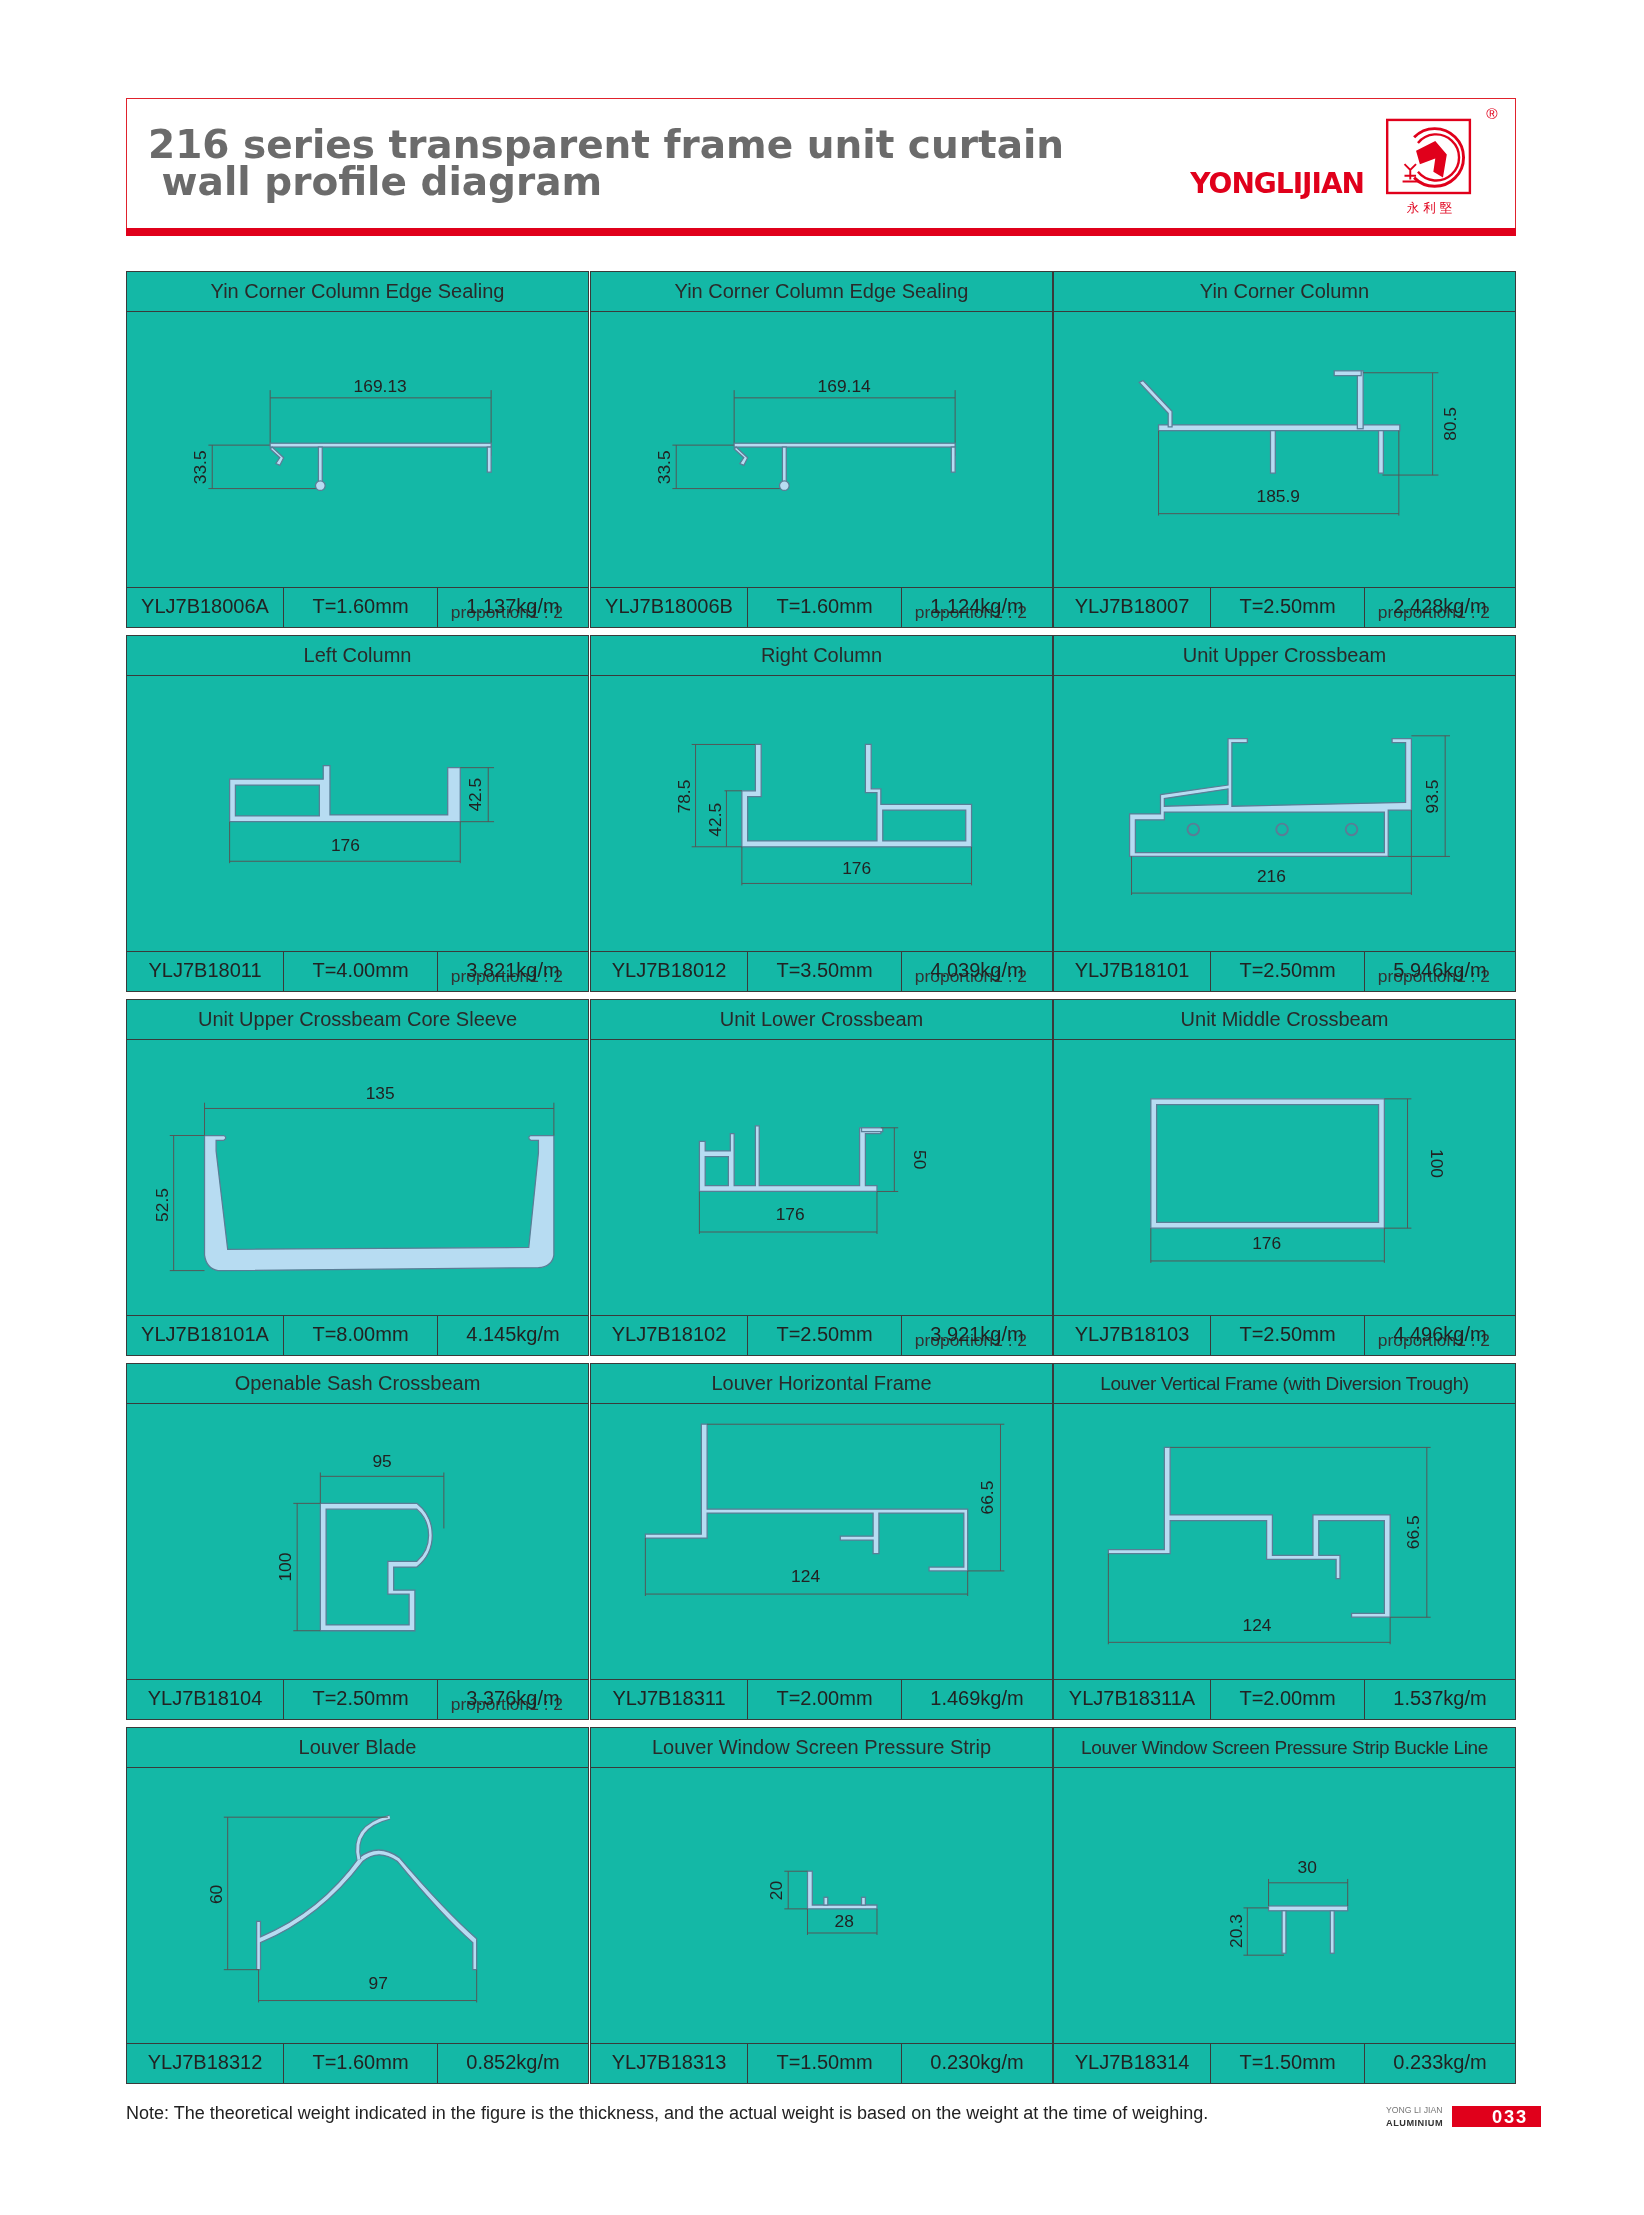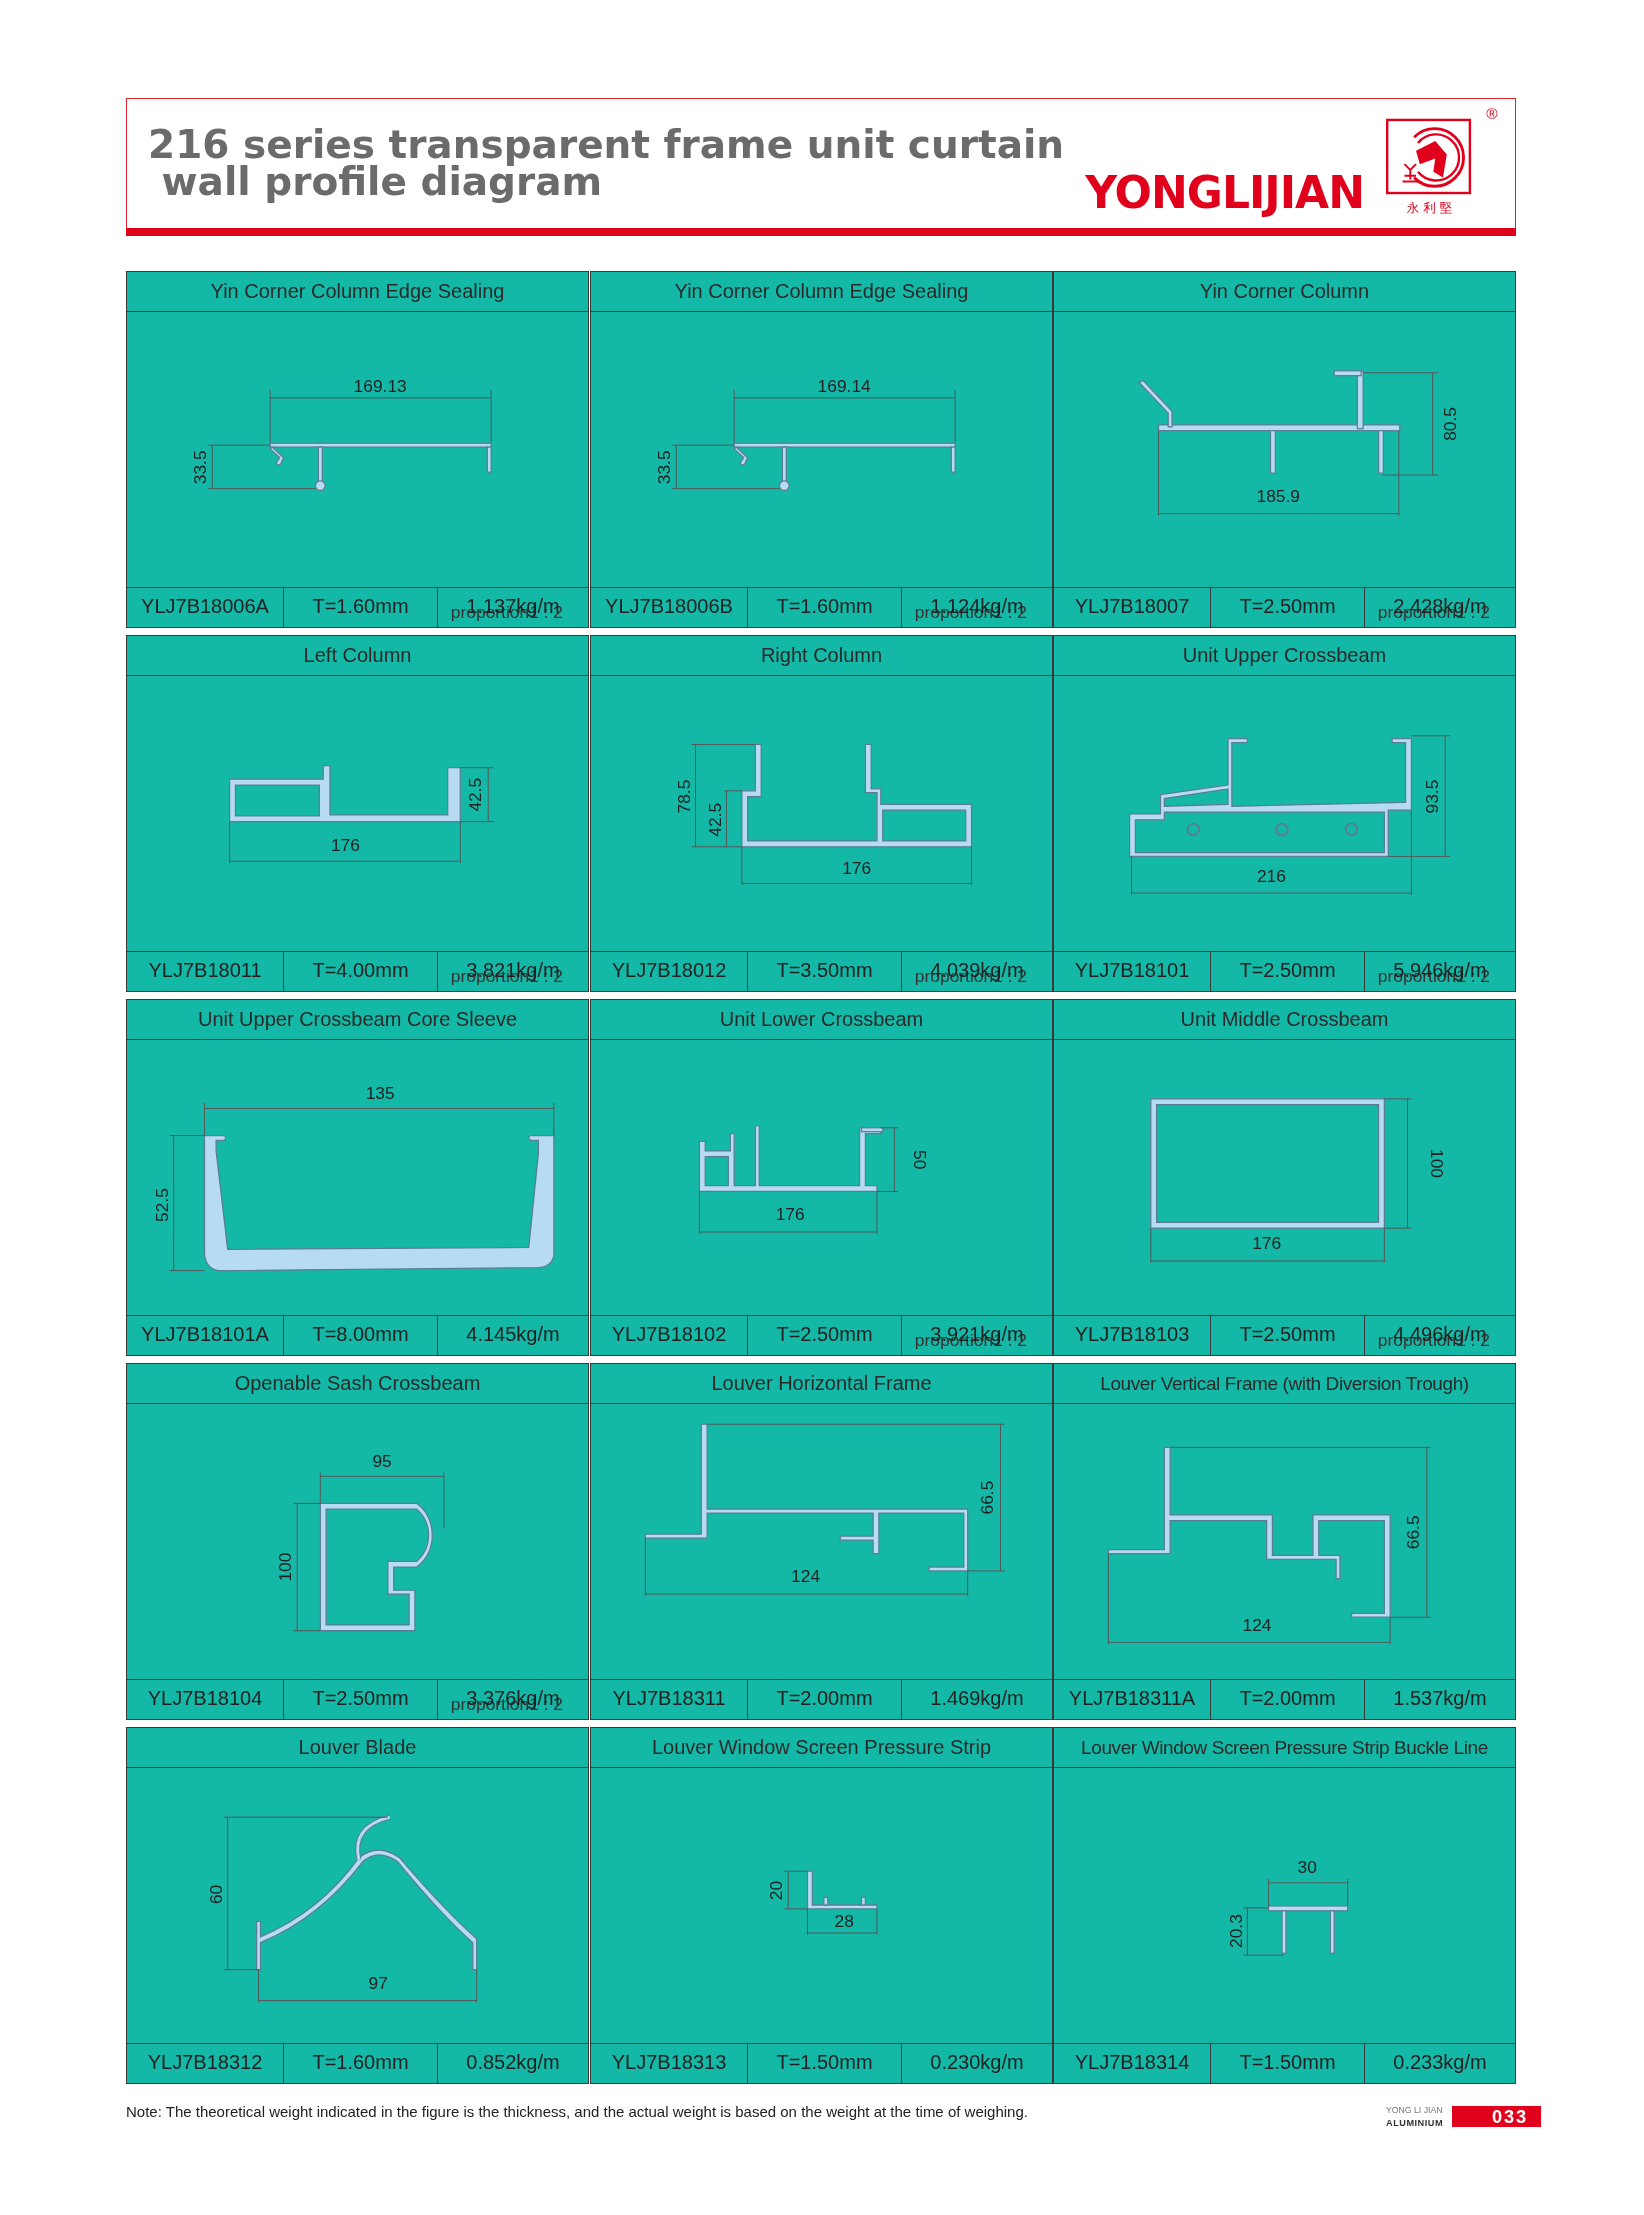--- a/index.html
+++ b/index.html
@@ -1,37 +1,37 @@
 <!DOCTYPE html>
 <html><head>
 <meta charset="utf-8">
 <style>
   html, body { margin:0; padding:0; background:#fff; }
   body { width:1644px; height:2216px; position:relative; overflow:hidden; font-family:"Liberation Sans", sans-serif; color:#222; }
   .header-box { position:absolute; left:126px; top:98px; width:1390px; height:130px; border:1.9px solid #e0222c; border-bottom:none; box-sizing:border-box; background:#fff; }
   .header-bar { position:absolute; left:126px; top:228px; width:1390px; height:7.7px; background:#e0001b; }
   .title { position:absolute; left:21px; top:27px; font-family:"DejaVu Sans", sans-serif; font-weight:bold; font-size:39px; line-height:37px; color:#6b6b6b; }
   .title span { display:block; }
-  .brand { position:absolute; right:151px; top:68px; font-family:"DejaVu Sans", sans-serif; font-weight:bold; font-size:44px; color:#e0001b; letter-spacing:-1px; }
+  .brand { position:absolute; right:151px; top:68px; font-family:"DejaVu Sans", sans-serif; font-weight:bold; font-size:28px; color:#e0001b; letter-spacing:-1px; }
   .logo { position:absolute; right:41px; top:19.3px; width:89px; height:100px; }
   .reg { position:absolute; right:17.4px; top:5.8px; font-size:15.4px; color:#e0001b; }
 
   .panel { position:absolute; width:463px; height:357px; border:1.9px solid #3a3a3a; box-sizing:border-box; background:#14b8a6; }
   .panel-title { position:absolute; left:0; right:0; top:0; height:39px; border-bottom:1.9px solid #3a3a3a; text-align:center; font-size:20px; line-height:39px; color:#2a2a2a; white-space:nowrap; overflow:hidden; }
   .panel-title.tight { font-size:19px; letter-spacing:-0.4px; }
   .diagram { position:absolute; left:0; right:0; top:39px; height:276px; }
   .diagram svg { position:absolute; left:0; top:0; width:460px; height:276px; }
   .proportion { position:absolute; right:25px; bottom:3.9px; font-size:17.4px; color:#333;padding-left:41px; }
   .specs { position:absolute; left:0; right:0; bottom:0; height:39px; border-top:1.9px solid #3a3a3a; display:flex; }
   .spec { height:100%; font-size:20px; line-height:37px; text-align:center; color:#222; white-space:nowrap; }
   .spec.code { width:156px; border-right:1.9px solid #3a3a3a; }
   .spec.thick { width:153px; border-right:1.9px solid #3a3a3a; }
   .spec.weight { flex:1; }
 
-  .note { position:absolute; left:126px; top:2103px; font-size:15px; color:#222; }
+  .note { position:absolute; left:126px; top:2103px; font-size:18px; color:#222; }
   .page-tag { position:absolute; left:1386px; top:2105px; }
   .page-tag .small { position:absolute; left:0; top:0; font-size:8.7px; color:#777; white-space:nowrap; }
   .page-tag .alu { position:absolute; left:0; top:12.6px; font-size:9.2px; font-weight:bold; color:#333; letter-spacing:0.5px; white-space:nowrap; }
   .page-tag .num { position:absolute; left:66px; top:1px; width:62px; height:21px; background:#e0001b; color:#fff; font-weight:bold; font-size:18.3px; line-height:21px; text-align:center; letter-spacing:1.9px;padding-left:27px; }
 
   .prof { fill:#b7dcf2; stroke:#5a7d96; stroke-width:1.3; }
   .dim { stroke:#555; stroke-width:1; fill:none; }
   .dtxt { font-family:"Liberation Sans", sans-serif; font-size:18px; fill:#222; }
 </style>
 </head>

